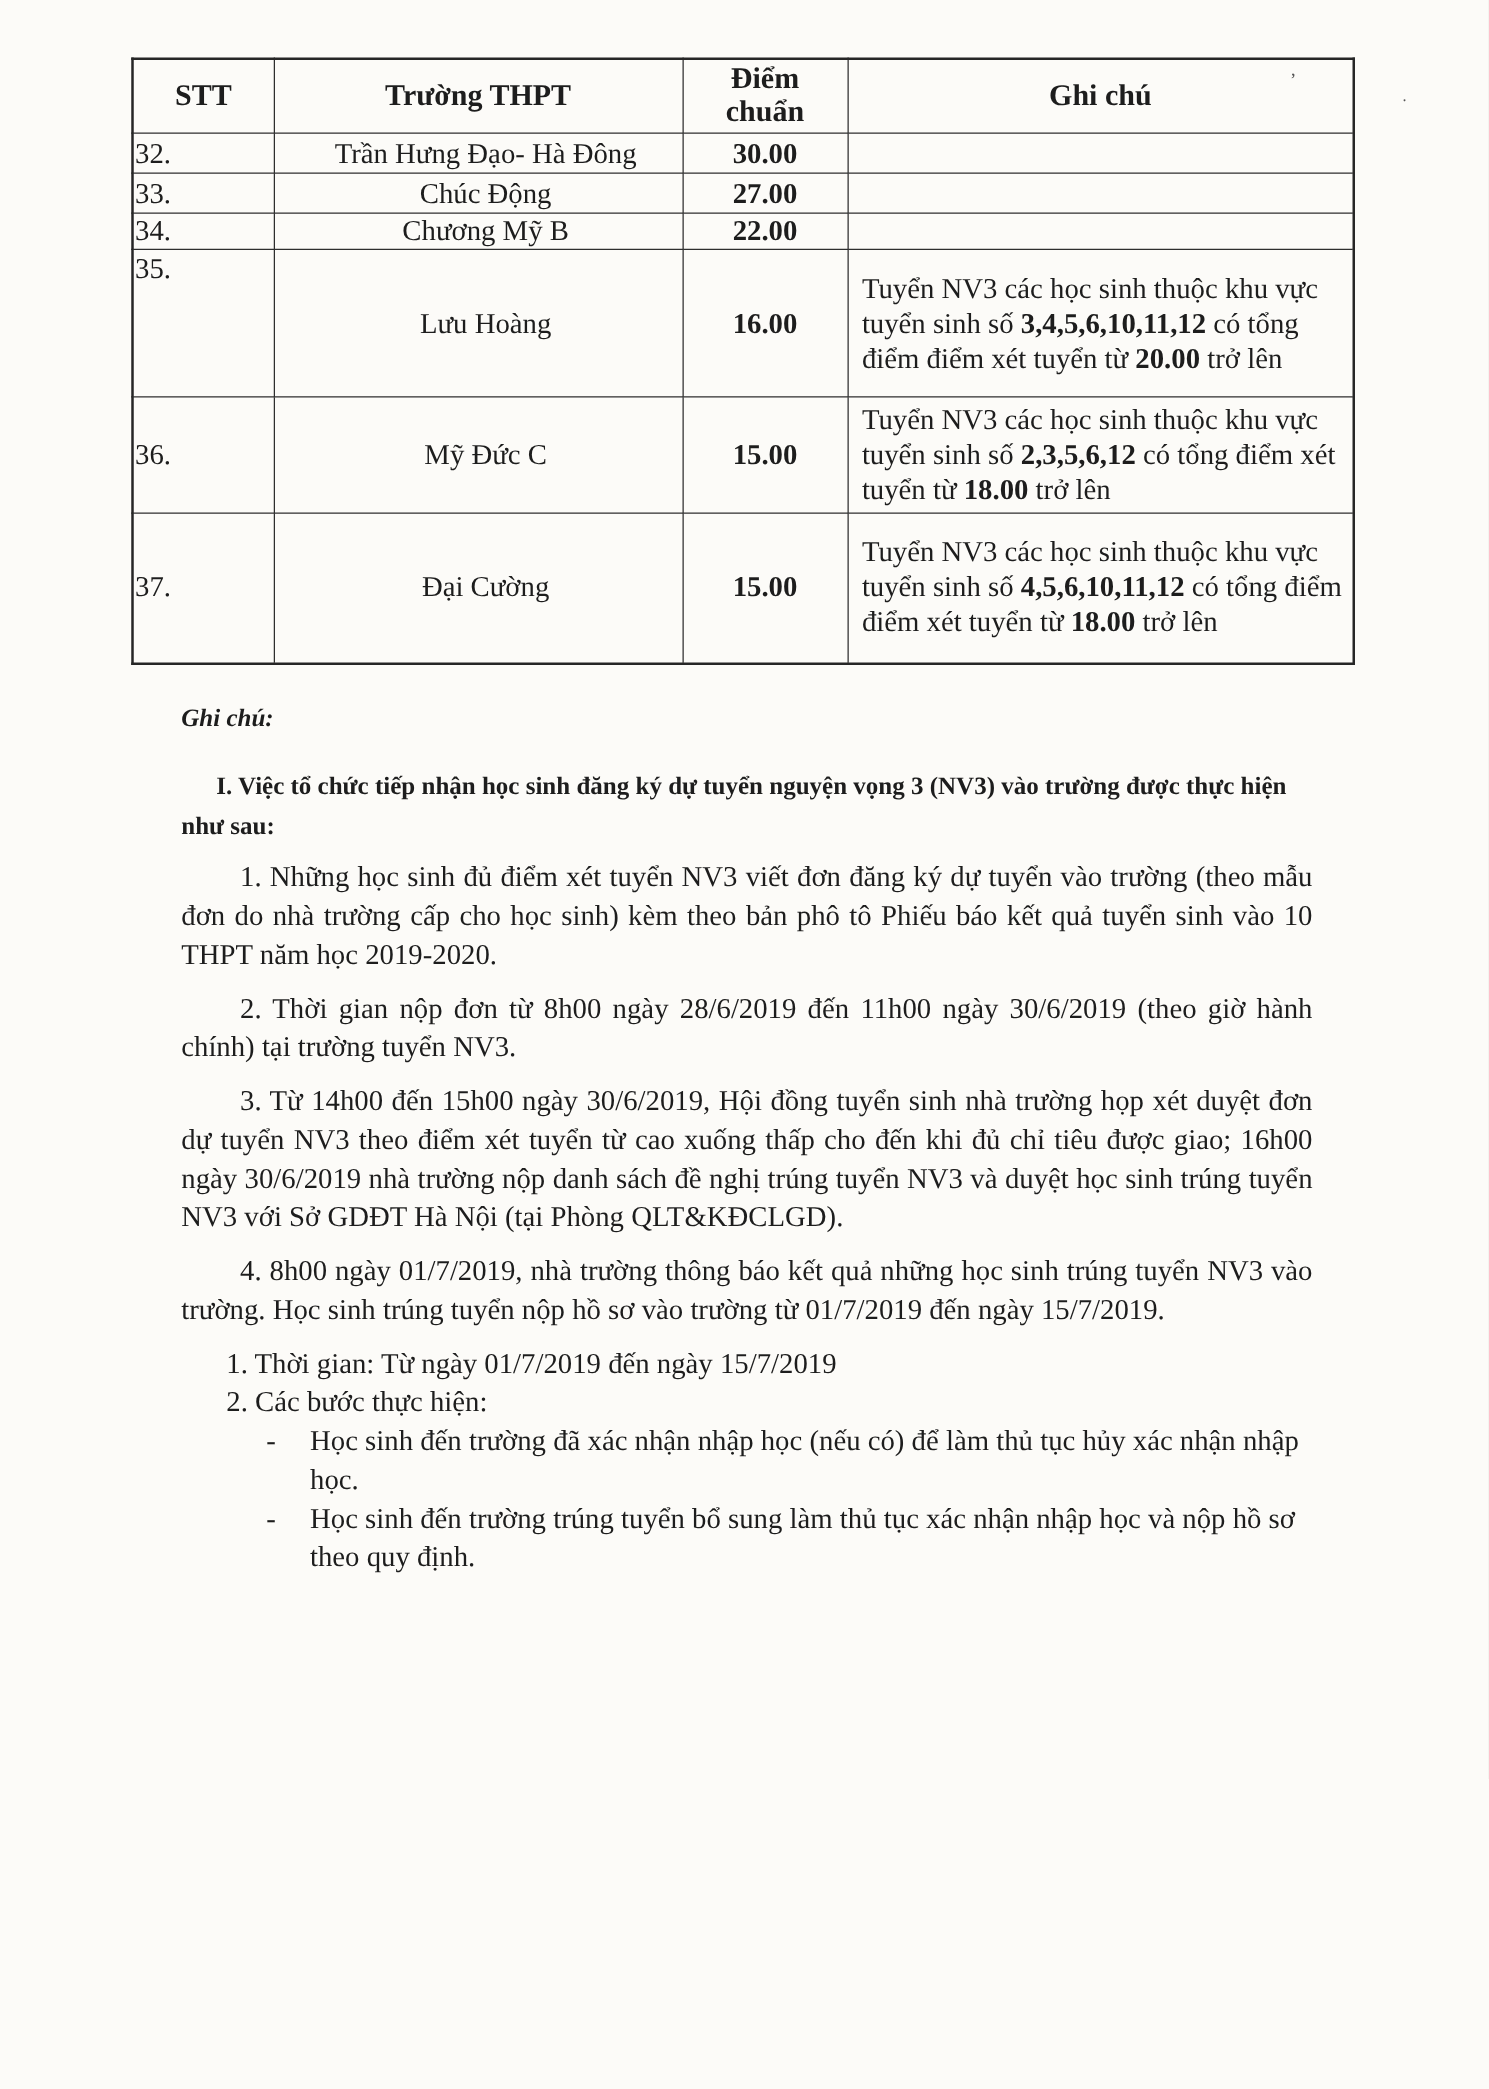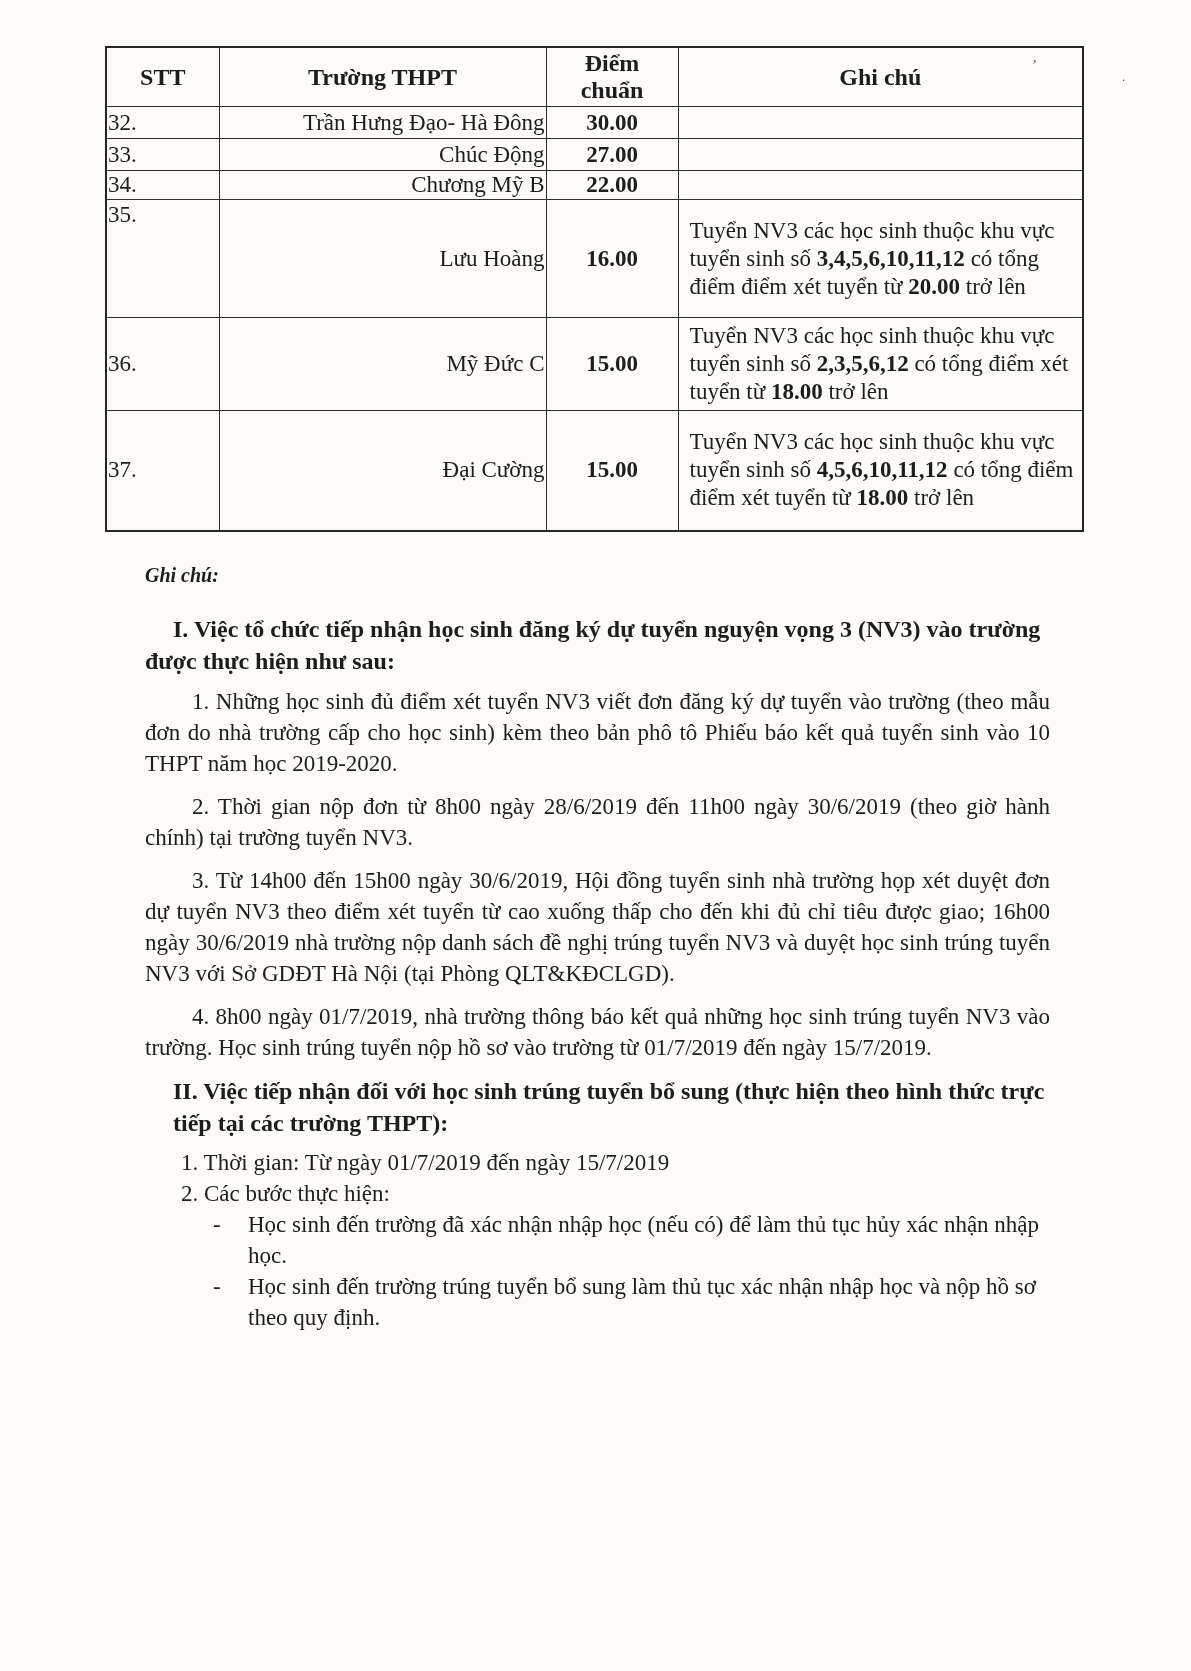--- a/index.html
+++ b/index.html
@@ -23,21 +23,21 @@
     border:1.5px solid #2e2e2e;
     overflow:hidden;
   }
   table.adm th{
     font-size:24px;font-weight:bold;text-align:center;
     height:58px;line-height:27px;vertical-align:middle;
     padding:0 6px;
   }
   table.adm td{font-size:23px;vertical-align:middle;}
   td.stt{text-align:left;}
-  td.school{padding-left:13px;text-align:right;}
+  td.school{padding-left:13px;text-align:center;}
   td.score{text-align:center;font-weight:bold;}
   td.note{
     padding:4px 8px 4px 11px;
     line-height:28px;font-size:22px;text-align:left;
     vertical-align:middle;
   }
   tbody tr:nth-child(1){height:32px;}
   tbody tr:nth-child(2){height:32px;}
   tbody tr:nth-child(3){height:19px;}
   tbody tr:nth-child(4){height:118px;}
@@ -48,21 +48,21 @@
   
   .notes{
     position:absolute;left:145px;top:560px;width:905px;
     font-size:23px;line-height:31px;
   }
   .gc-label{
     font-weight:bold;font-style:italic;font-size:20px;
     line-height:31px;margin:0 0 22px 0;
   }
   .h1{
-    font-weight:bold;font-size:24px;line-height:32px;
+    font-weight:bold;font-size:20px;line-height:32px;
     text-indent:28px;margin:0 0 9px 0;
   }
   .h2{
     font-weight:bold;font-size:24px;line-height:32px;
     margin:2px 0 8px 28px;
   }
   .para{
     margin:0 0 12px 0;text-indent:47px;text-align:justify;
   }
   .item{margin-left:36px;}
@@ -139,21 +139,20 @@
 
   <div class="notes">
     <div class="gc-label">Ghi chú:</div>
 
     <div class="h1">I. Việc tổ chức tiếp nhận học sinh đăng ký dự tuyển nguyện vọng 3 (NV3) vào trường được thực hiện như sau:</div>
     <p class="para">1. Những học sinh đủ điểm xét tuyển NV3 viết đơn đăng ký dự tuyển vào trường (theo mẫu đơn do nhà trường cấp cho học sinh) kèm theo bản phô tô Phiếu báo kết quả tuyển sinh vào 10 THPT năm học 2019-2020.</p>
     <p class="para">2. Thời gian nộp đơn từ 8h00 ngày 28/6/2019 đến 11h00 ngày 30/6/2019 (theo giờ hành chính) tại trường tuyển NV3.</p>
     <p class="para">3. Từ 14h00 đến 15h00 ngày 30/6/2019, Hội đồng tuyển sinh nhà trường họp xét duyệt đơn dự tuyển NV3 theo điểm xét tuyển từ cao xuống thấp cho đến khi đủ chỉ tiêu được giao; 16h00 ngày 30/6/2019 nhà trường nộp danh sách đề nghị trúng tuyển NV3 và duyệt học sinh trúng tuyển NV3 với Sở GDĐT Hà Nội (tại Phòng QLT&amp;KĐCLGD).</p>
     <p class="para">4. 8h00 ngày 01/7/2019, nhà trường thông báo kết quả những học sinh trúng tuyển NV3 vào trường. Học sinh trúng tuyển nộp hồ sơ vào trường từ 01/7/2019 đến ngày 15/7/2019.</p>
 
-    <div class="h2">II. Việc tiếp nhận đối với học sinh trúng tuyển bổ sung (thực hiện theo hình thức trực tiếp tại các trường THPT):</div>
     <div class="item">1.  Thời gian: Từ ngày 01/7/2019 đến ngày 15/7/2019</div>
     <div class="item">2.  Các bước thực hiện:</div>
 
     <div class="bullet">
       <span class="dash">-</span>
       <span class="btext">Học sinh đến trường đã xác nhận nhập học (nếu có) để làm thủ tục hủy xác nhận nhập học.</span>
     </div>
     <div class="bullet">
       <span class="dash">-</span>
       <span class="btext">Học sinh đến trường trúng tuyển bổ sung làm thủ tục xác nhận nhập học và nộp hồ sơ theo quy định.</span>

